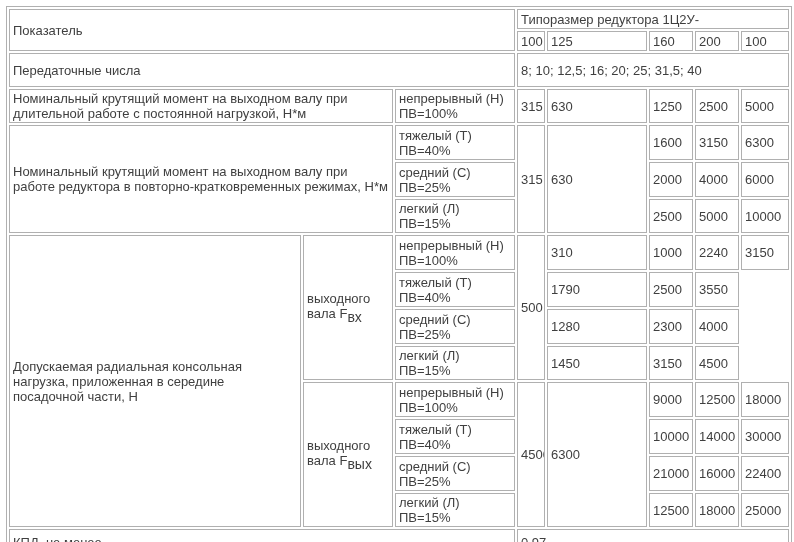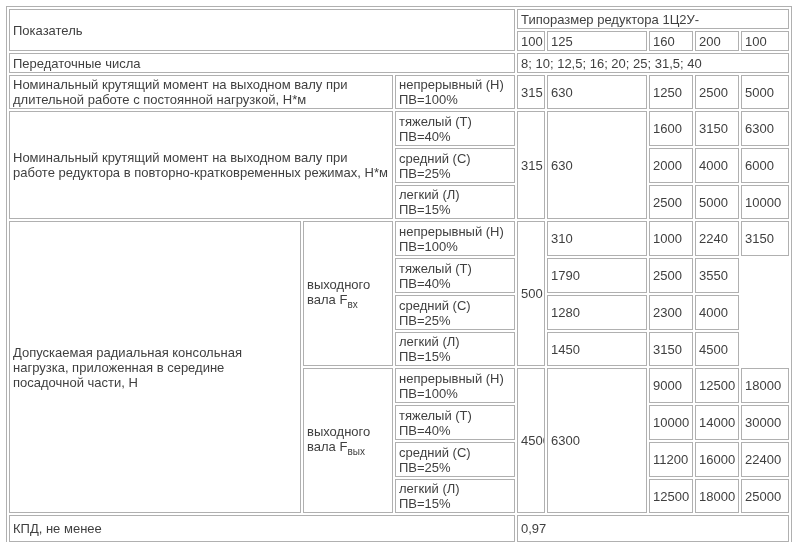--- a/index.html
+++ b/index.html
@@ -27,21 +27,21 @@
     vertical-align: middle;
     text-align: left;
     line-height: 15px;
     overflow: hidden;
     background: #ffffff;
   }
   table.spec td.ghost {
     border: 1px solid transparent;
   }
   sub {
-    font-size: 10px;
+    font-size: 14px;
     line-height: 1;
   }
 </style>
 </head>
 <body>
 
 <table class="spec">
   <colgroup>
     <col style="width:292px">
       <col style="width:90px">
@@ -60,21 +60,21 @@
   </tr>
 
   <tr style="height:20px">
     <td>100</td>
     <td>125</td>
     <td>160</td>
     <td>200</td>
     <td>100</td>
   </tr>
 
-  <tr style="height:20px">
+  <tr style="height:34px">
     <td colspan="3">Передаточные числа</td>
     <td colspan="5">8; 10; 12,5; 16; 20; 25; 31,5; 40</td>
   </tr>
 
   <tr style="height:28px">
     <td colspan="2">Номинальный крутящий момент на выходном валу при длительной работе с постоянной нагрузкой, Н*м</td>
     <td>непрерывный (Н) ПВ=100%</td>
     <td>315</td>
     <td>630</td>
     <td>1250</td>
@@ -157,21 +157,21 @@
 
   <tr style="height:35px">
     <td>тяжелый (Т) ПВ=40%</td>
     <td>10000</td>
     <td>14000</td>
     <td>30000</td>
   </tr>
 
   <tr style="height:35px">
     <td>средний (С) ПВ=25%</td>
-    <td>11200</td>
+    <td>21000</td>
     <td>16000</td>
     <td>22400</td>
   </tr>
 
   <tr style="height:17px">
     <td>легкий (Л) ПВ=15%</td>
     <td>12500</td>
     <td>18000</td>
     <td>25000</td>
   </tr>

